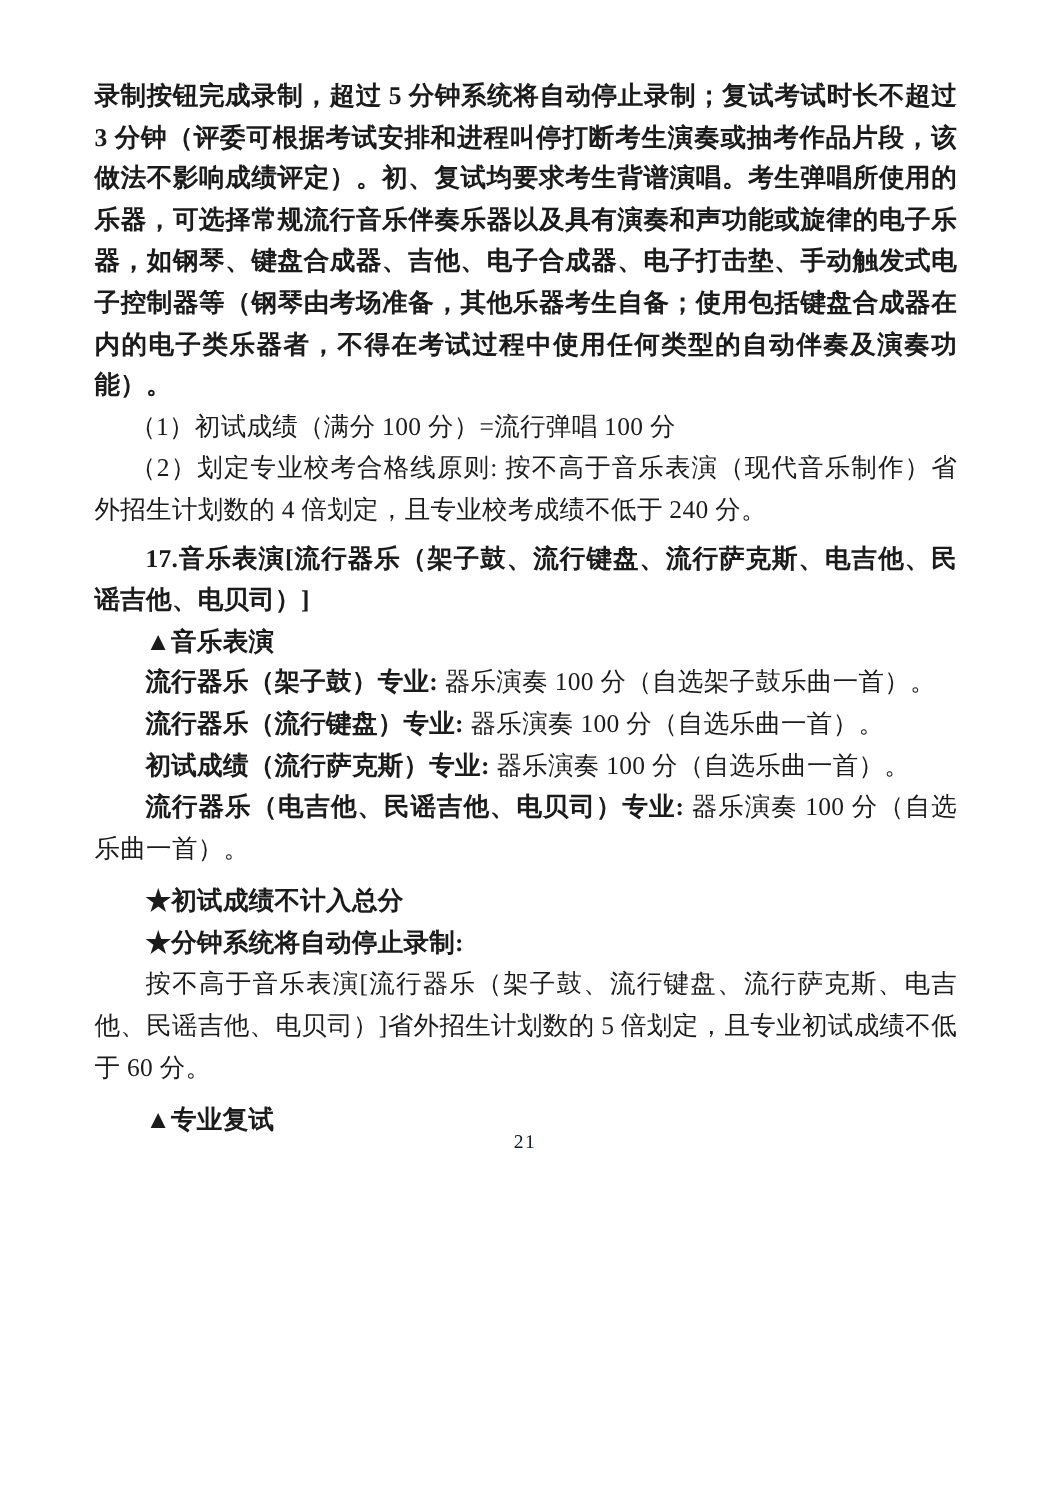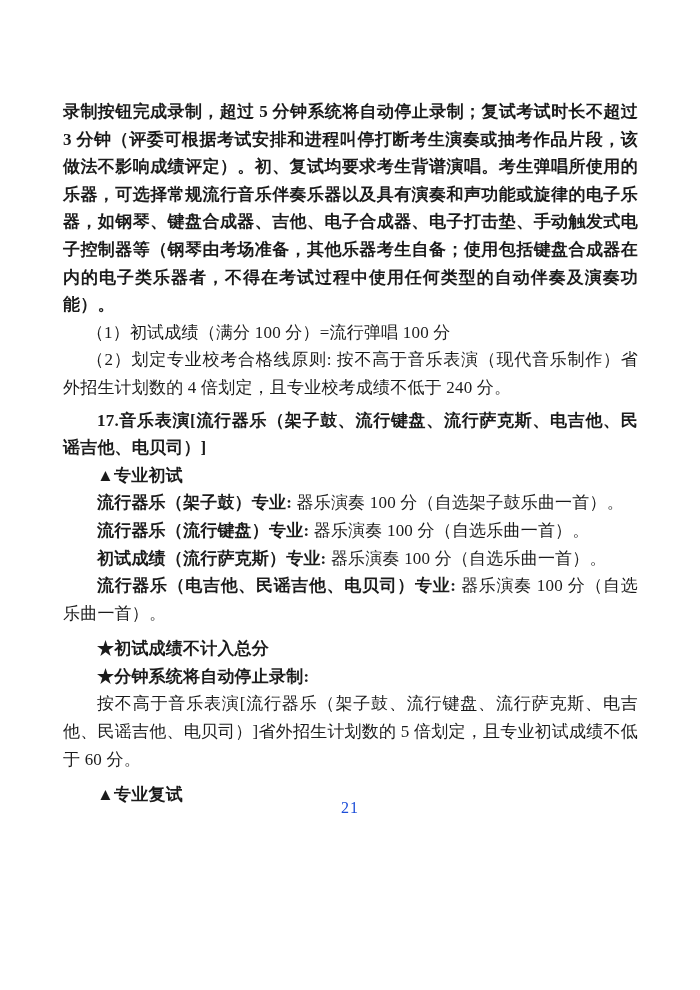--- a/index.html
+++ b/index.html
@@ -8,21 +8,20 @@
     background: #ffffff;
   }
   .page {
     position: relative;
     width: 700px;
     height: 825px;
     background: #ffffff;
     font-family: "Liberation Serif", "DejaVu Serif", serif;
     color: #1b1b1b;
     overflow: hidden;
-    margin-top: 48px;
   }
   .content {
     position: absolute;
     top: 50px;
     left: 63px;
     width: 575px;
     font-size: 17px;
     line-height: 27.6px;
     text-align: justify;
     letter-spacing: 0.2px;
@@ -36,42 +35,42 @@
   .ind15 { text-indent: 1.4em; }
   .ind43 { text-indent: 4.3em; }
   .gap-sm { margin-top: 5px !important; }
   .gap-md { margin-top: 8px !important; }
   .page-number {
     position: absolute;
     bottom: 56px;
     left: 0;
     width: 100%;
     text-align: center;
-    font-size: 16px;
-    color: #1d4ed8;
+    font-size: 13px;
+    color: #0f172a;
     letter-spacing: 1px;
   }
 </style>
 </head>
 <body>
 
 <div class="page">
   <div class="content">
 
     <p class="b">录制按钮完成录制，超过 5 分钟系统将自动停止录制；复试考试时长不超过 3 分钟（评委可根据考试安排和进程叫停打断考生演奏或抽考作品片段，该做法不影响成绩评定）。初、复试均要求考生背谱演唱。考生弹唱所使用的乐器，可选择常规流行音乐伴奏乐器以及具有演奏和声功能或旋律的电子乐器，如钢琴、键盘合成器、吉他、电子合成器、电子打击垫、手动触发式电子控制器等（钢琴由考场准备，其他乐器考生自备；使用包括键盘合成器在内的电子类乐器者，不得在考试过程中使用任何类型的自动伴奏及演奏功能）。</p>
 
 
     <p class="ind15">（1）初试成绩（满分 100 分）=流行弹唱 100 分</p>
 
 
     <p class="ind15">（2）划定专业校考合格线原则: 按不高于音乐表演（现代音乐制作）省外招生计划数的 4 倍划定，且专业校考成绩不低于 240 分。</p>
 
     <p class="b ind2 gap-sm">17.音乐表演[流行器乐（架子鼓、流行键盘、流行萨克斯、电吉他、民谣吉他、电贝司）]</p>
 
-    <p class="b ind2">▲专业初试</p>
+    <p class="b ind2">▲音乐表演</p>
 
     <p class="ind2"><span class="b">流行器乐（架子鼓）专业:</span><span> 器乐演奏 100 分（自选架子鼓乐曲一首）。</span></p>
 
     <p class="ind2"><span class="b">流行器乐（流行键盘）专业:</span><span> 器乐演奏 100 分（自选乐曲一首）。</span></p>
 
     <p class="ind2"><span class="b">初试成绩（流行萨克斯）专业:</span><span> 器乐演奏 100 分（自选乐曲一首）。</span></p>
 
     <p class="ind2"><span class="b">流行器乐（电吉他、民谣吉他、电贝司）专业:</span><span> 器乐演奏 100 分（自选乐曲一首）。</span></p>
 
     <p class="b ind2 gap-md">★初试成绩不计入总分</p>

